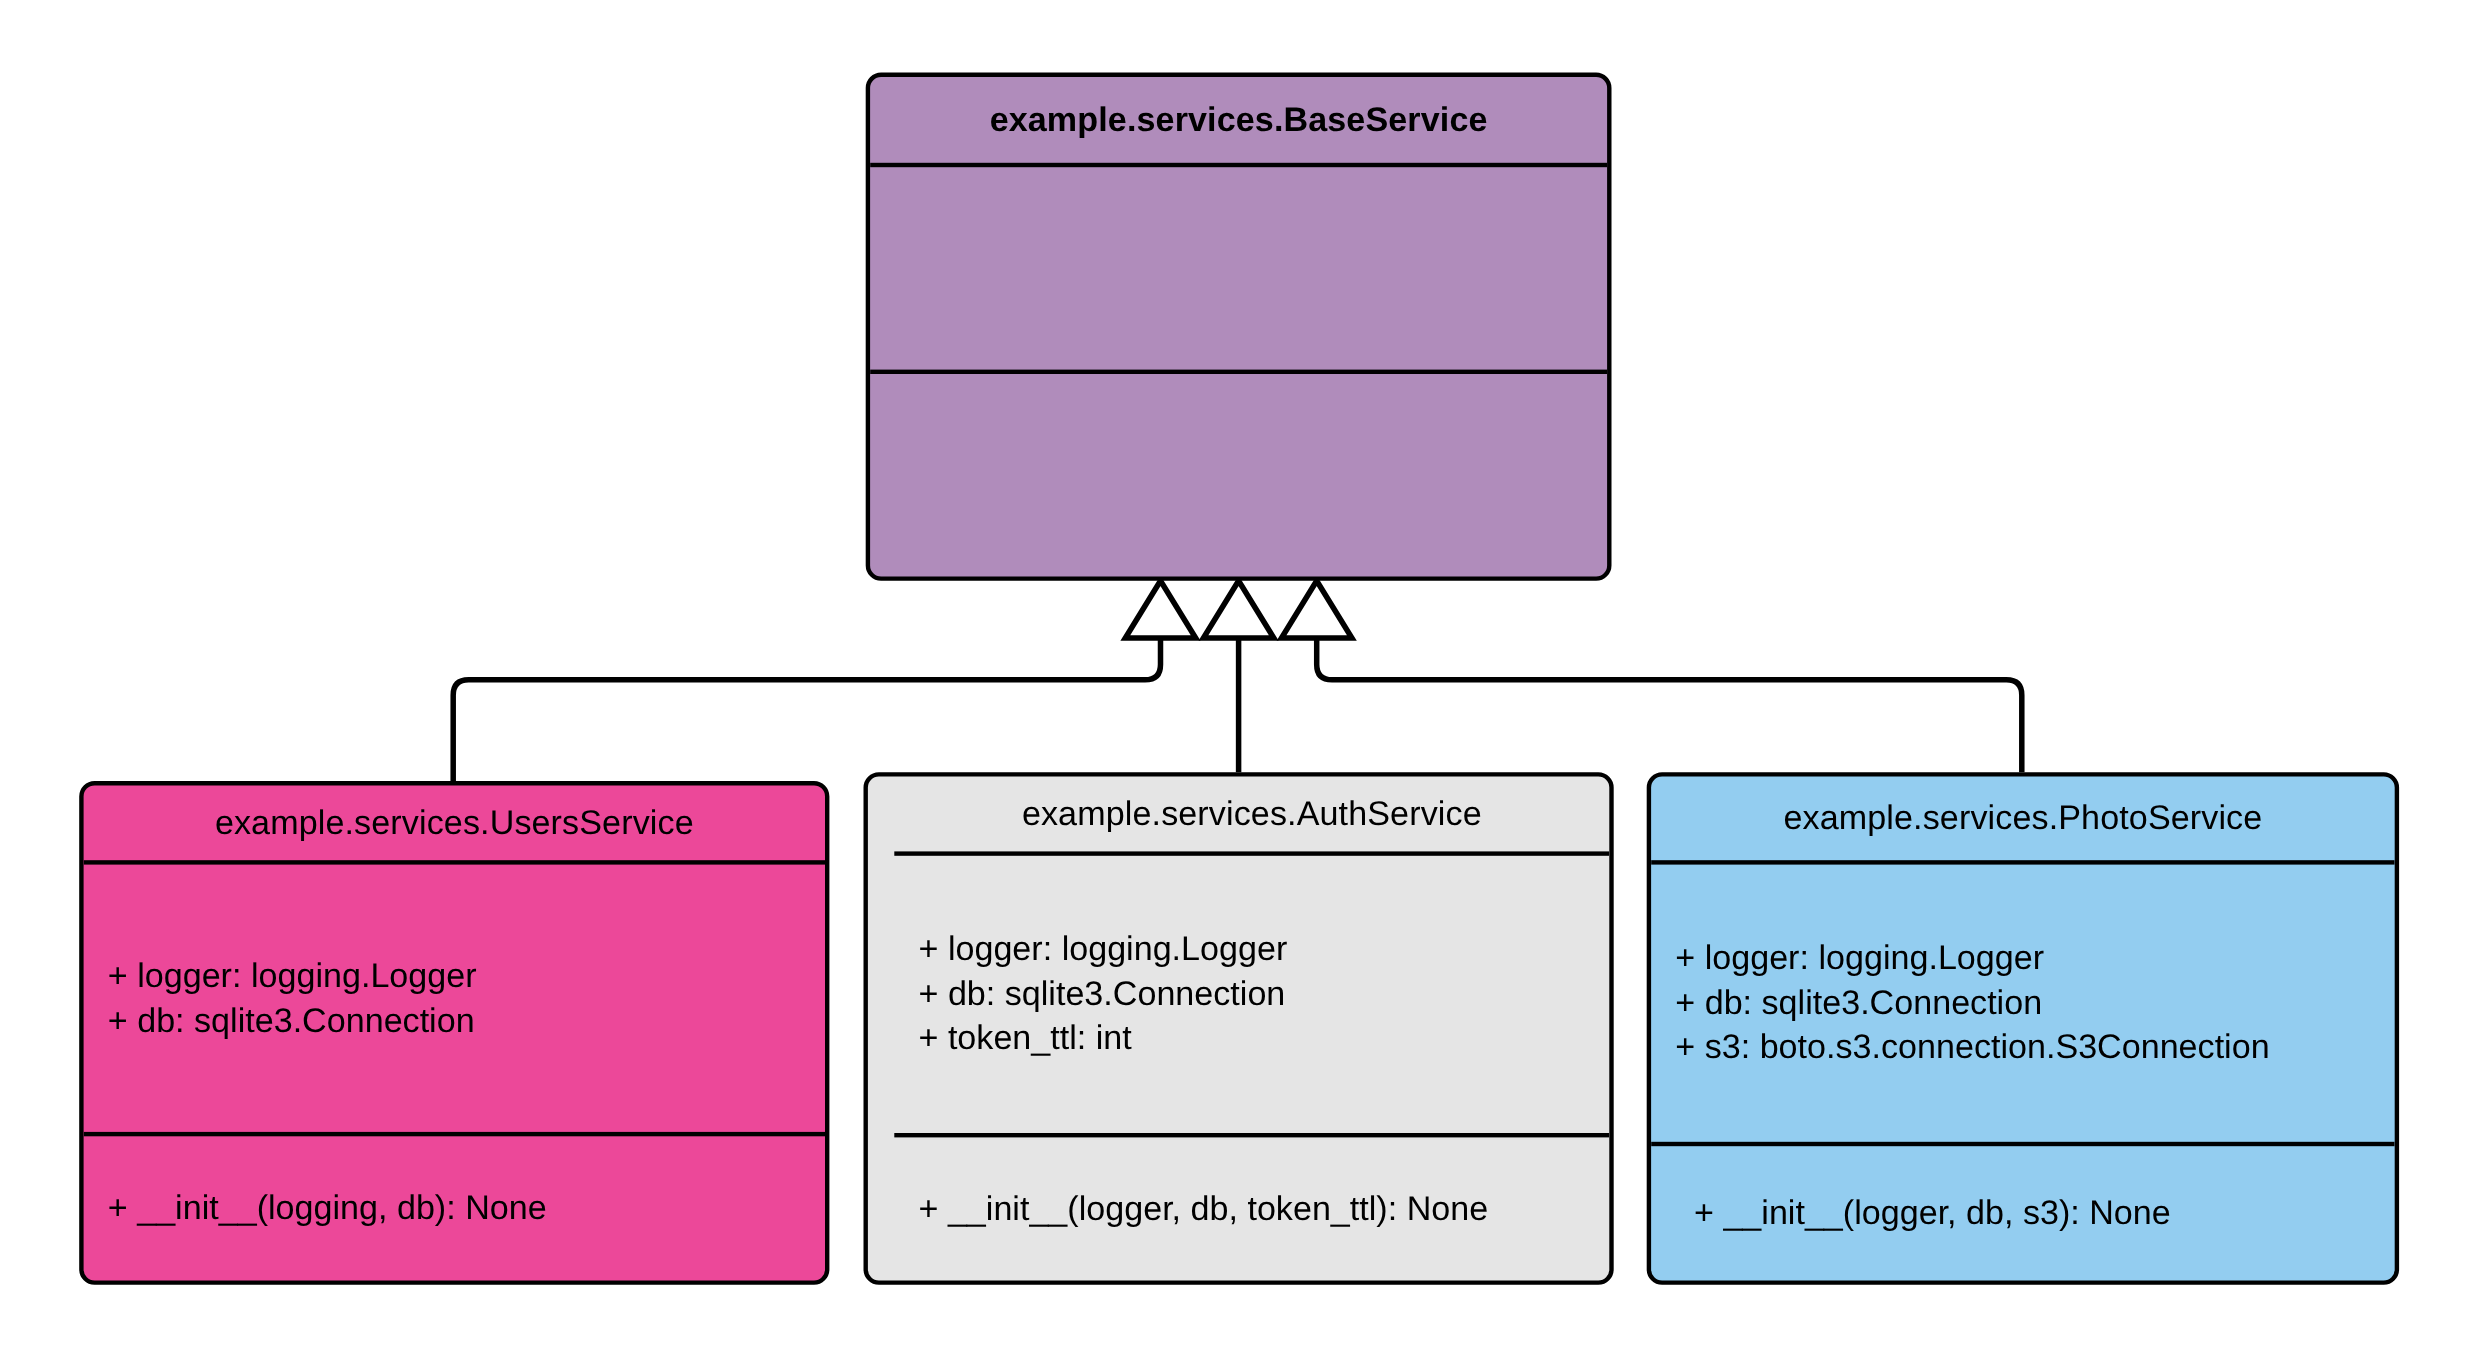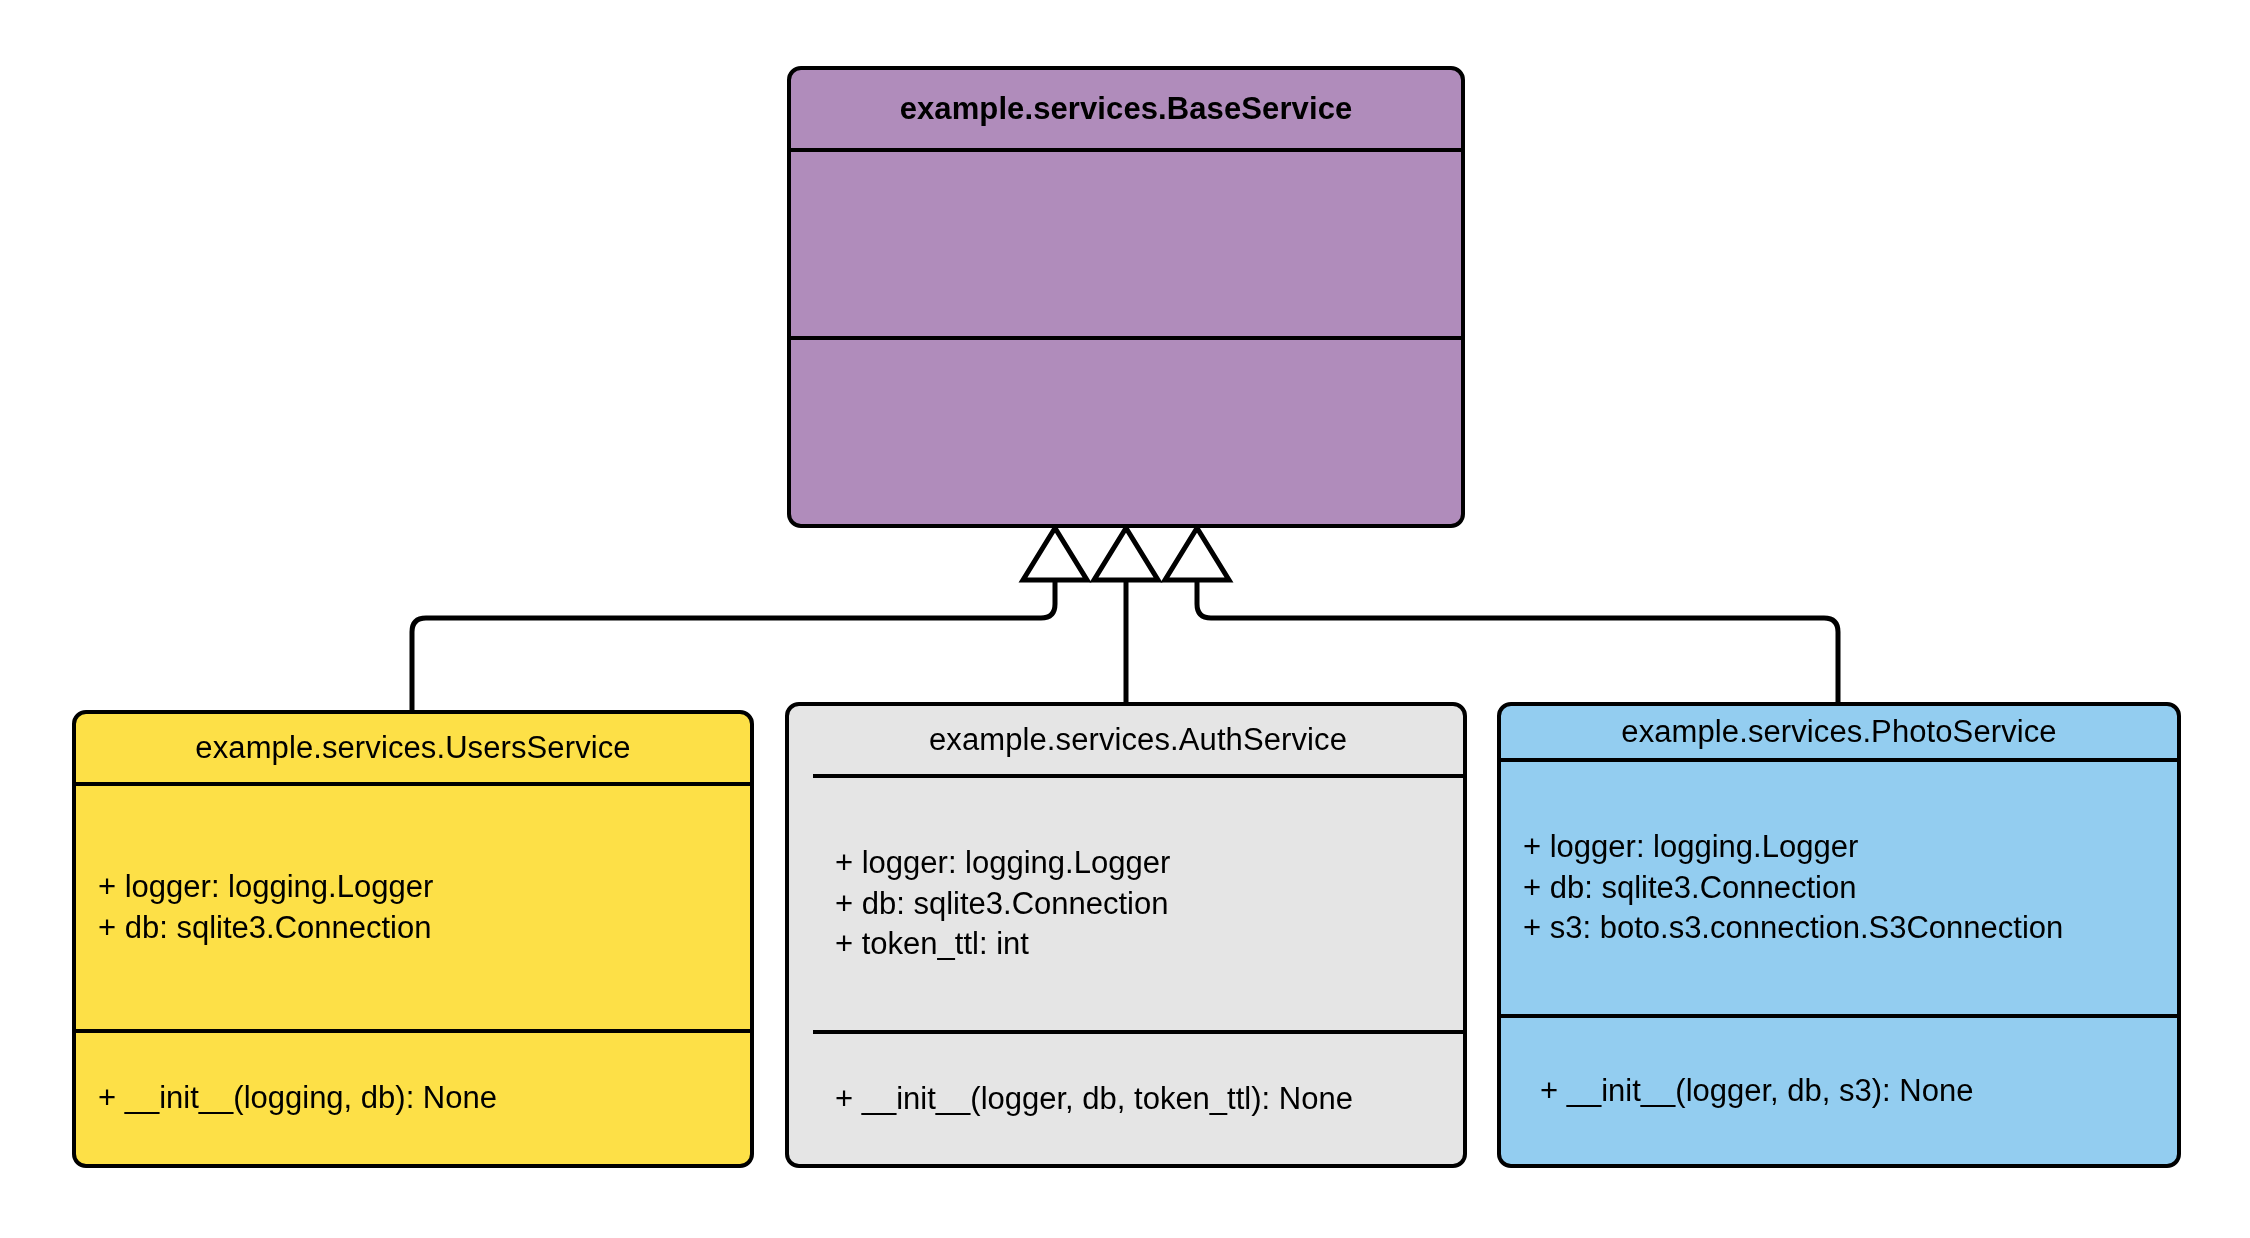--- a/index.html
+++ b/index.html
@@ -99,21 +99,21 @@
   #class-authservice .uml-name { height: 68px; }
   #class-authservice .comp-attrs { height: 256px; }
   #class-authservice .comp-methods { flex: 1; }
 
   #class-photoservice {
     left: 1497px;
     top: 702px;
     width: 684px;
     height: 466px;
   }
-  #class-photoservice .uml-name { height: 52px; }
+  #class-photoservice .uml-name { height: 76px; }
   #class-photoservice .comp-attrs { height: 256px; }
   #class-photoservice .comp-methods { flex: 1; padding-left: 39px; }
 </style>
 </head>
 <body>
 
 <div id="diagram-root" style="background: rgb(255, 255, 255);">
 
   <svg id="edge-layer" viewBox="0 0 2250 1238">
 
@@ -132,21 +132,21 @@
       <polygon points="1197,528 1165,580 1229,580" fill="#ffffff" stroke="#000000" stroke-width="5" stroke-linejoin="miter"></polygon>
     </g>
   </svg>
 
   <div class="uml-class" id="class-baseservice" style="background: rgb(176, 140, 187);">
     <div class="uml-compartment uml-name comp-name">example.services.BaseService</div>
     <div class="uml-compartment uml-members comp-attrs empty-compartment"></div>
     <div class="uml-compartment uml-members comp-methods empty-compartment"></div>
   </div>
 
-  <div class="uml-class" id="class-usersservice" style="background: #fde047;">
+  <div class="uml-class" id="class-usersservice" style="background: #ec4899;">
     <div class="uml-compartment uml-name comp-name">example.services.UsersService</div>
     <div class="uml-compartment uml-members comp-attrs">
       <div class="member-line">+ logger: logging.Logger</div>
       <div class="member-line">+ db: sqlite3.Connection</div>
     </div>
     <div class="uml-compartment uml-members comp-methods">
       <div class="member-line">+ __init__(logging, db): None</div>
     </div>
   </div>
 

